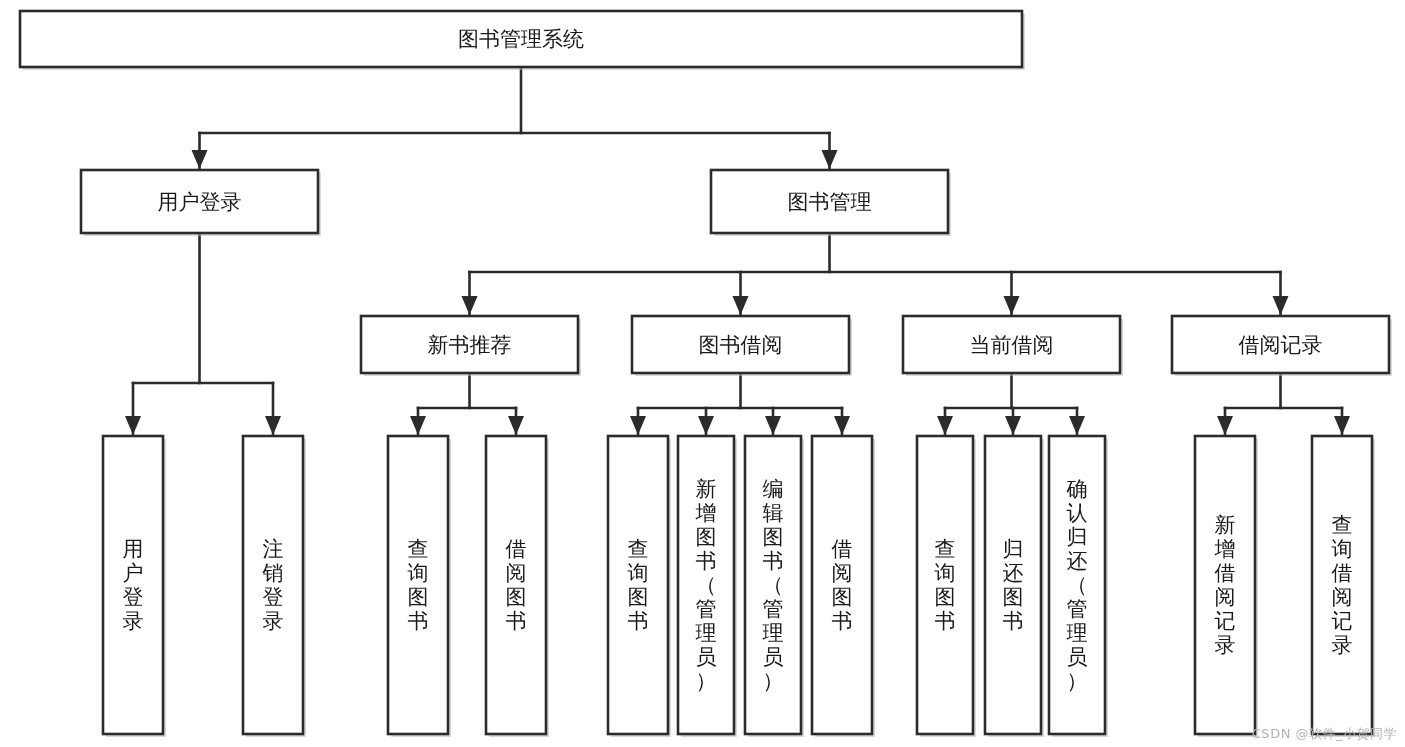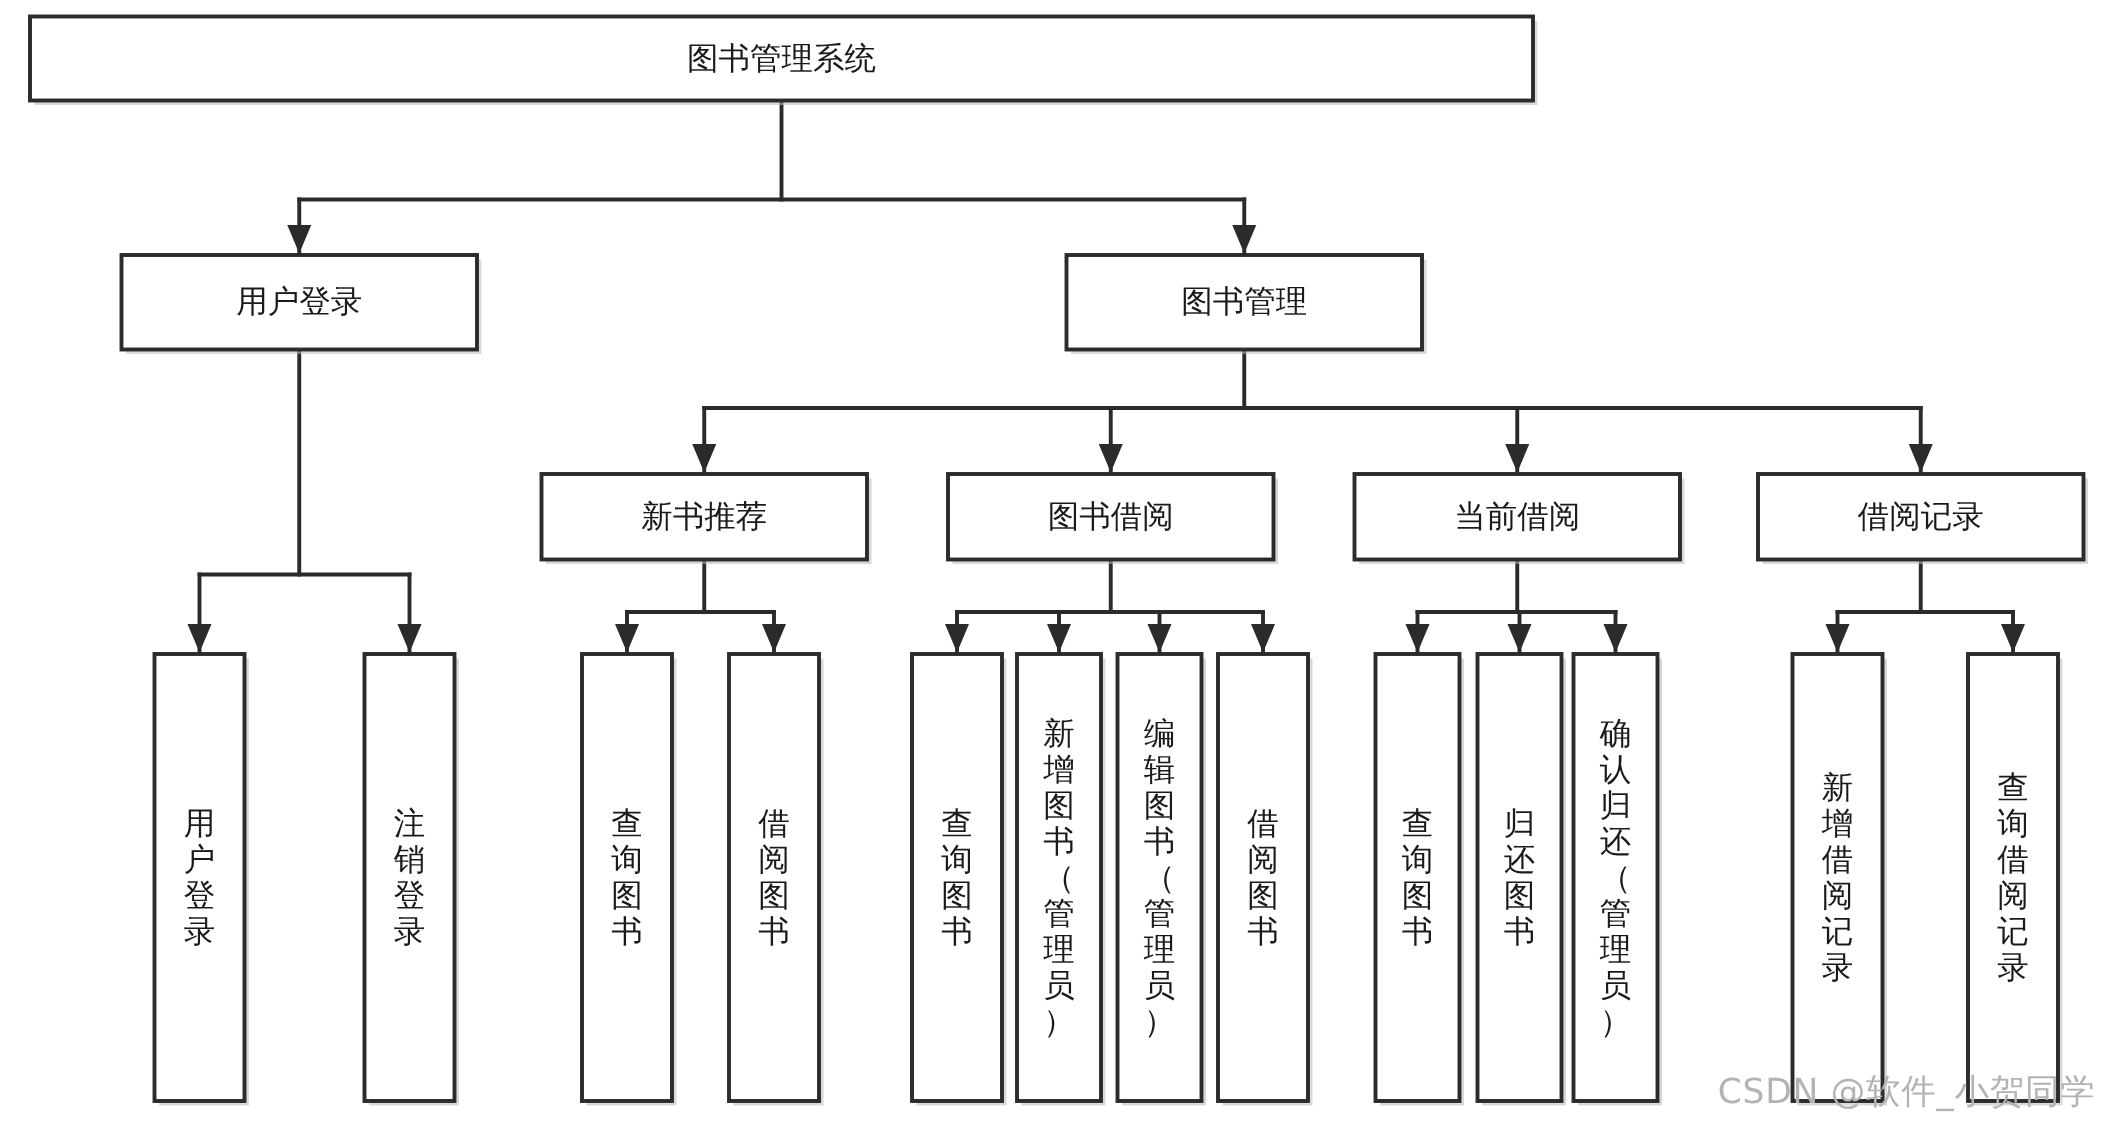--- a/index.html
+++ b/index.html
@@ -55,21 +55,21 @@
     fill: #1a1a1a;
     font-family: "DejaVu Sans", "Liberation Sans", sans-serif;
     font-size: 21px;
     text-anchor: middle;
   }
   .watermark-text {
     position: absolute;
     right: 8px;
     bottom: 4px;
     font-family: "DejaVu Sans", "Liberation Sans", sans-serif;
-    font-size: 23px;
+    font-size: 13px;
     color: #b3b3b3;
     white-space: nowrap;
     letter-spacing: 0.5px;
     pointer-events: none;
   }
 </style>
 </head>
 <body>
 
 <div id="diagram-root">

